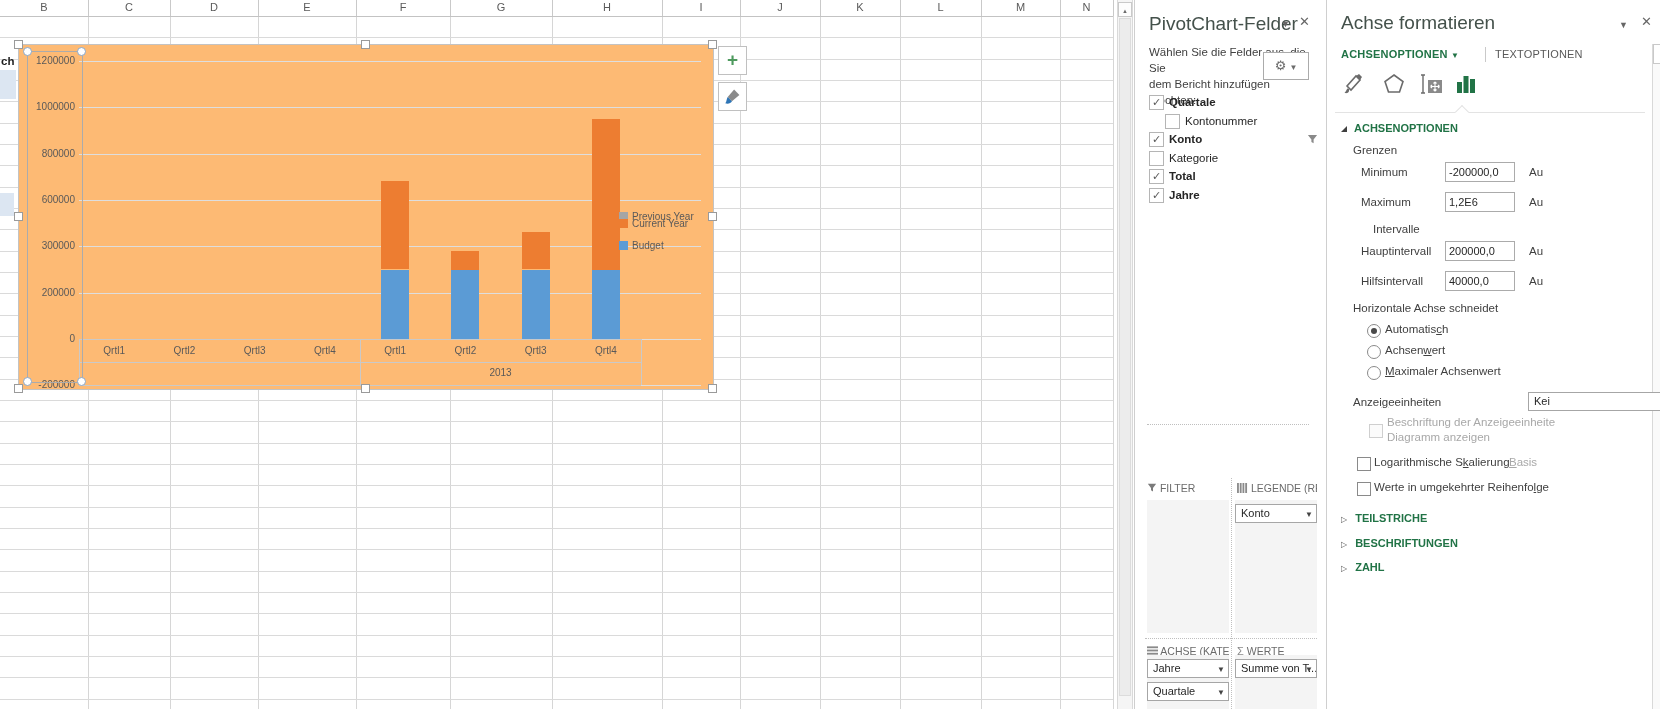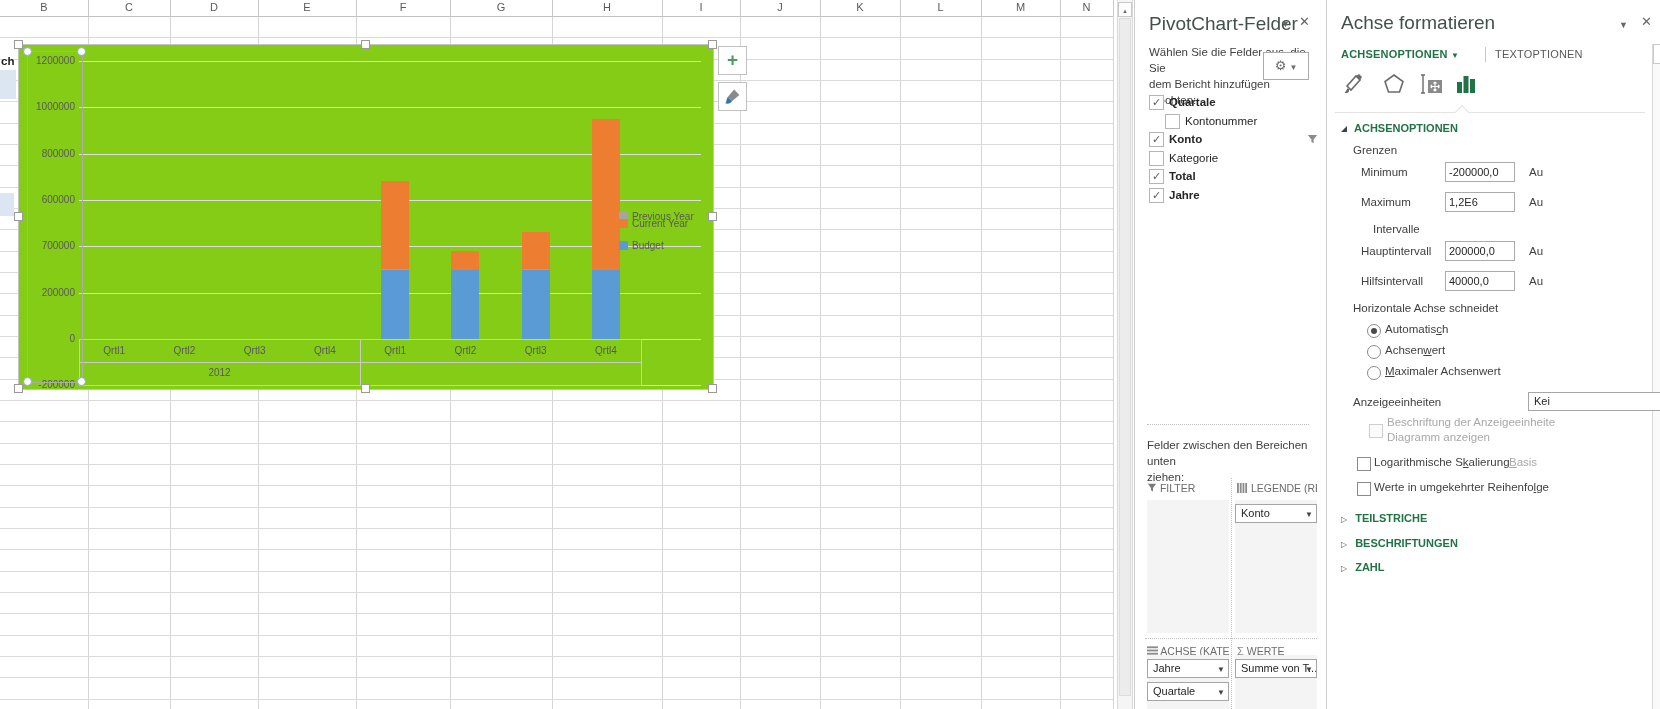--- a/index.html
+++ b/index.html
@@ -4,21 +4,21 @@
 <style>
   html,body{margin:0;padding:0;background:#fff}
   #app{position:relative;width:1660px;height:709px;overflow:hidden;background:#fff;
        font-family:"Liberation Sans",sans-serif;color:#404040;font-size:11px;}
   .abs{position:absolute;}
   .vline{position:absolute;width:1px;background:#d6d6d6;}
   .hline{position:absolute;height:1px;background:#d9d9d9;}
   .colhead{position:absolute;top:0;height:15px;text-align:center;color:#5a5a5a;font-size:11px;line-height:15px;}
   .bluecell{position:absolute;background:#dce6f2;}
   
-  #chart{position:absolute;left:18px;top:44px;width:694px;height:344px;background:#84cc16;border:1px solid #c3c3c3;}
+  #chart{position:absolute;left:18px;top:44px;width:694px;height:344px;background:#fdba74;border:1px solid #c3c3c3;}
   .gl{position:absolute;height:1px;background:#dedede;}
   .ytick{position:absolute;left:8px;width:48px;text-align:right;font-size:10px;color:#595959;height:12px;line-height:12px;}
   .bar{position:absolute;}
   .catlab{position:absolute;font-size:10px;color:#595959;text-align:center;height:20px;line-height:20px;}
   .catline{position:absolute;background:#c9c9c9;}
   .legitem{position:absolute;height:12px;line-height:12px;font-size:10px;color:#595959;white-space:nowrap;}
   .legsw{display:inline-block;width:9px;height:9px;margin-right:4px;vertical-align:-1px;}
   .handle{position:absolute;width:7px;height:7px;background:#fff;border:1px solid #9a9a9a;}
   .circlehandle{position:absolute;width:7px;height:7px;background:#fff;border:1px solid #8aa6c6;border-radius:50%;}
   .axissel{position:absolute;border:1px solid #ababab;border-radius:3px;}
@@ -145,42 +145,42 @@
 <div id="chart">
       <div class="gl" style="left: 60px; top: 16px; width: 622px;"></div>
       <div class="ytick" style="top: 10px;">1200000</div>
       <div class="gl" style="left: 60px; top: 62px; width: 622px;"></div>
       <div class="ytick" style="top: 56px;">1000000</div>
       <div class="gl" style="left: 60px; top: 109px; width: 622px;"></div>
       <div class="ytick" style="top: 103px;">800000</div>
       <div class="gl" style="left: 60px; top: 155px; width: 622px;"></div>
       <div class="ytick" style="top: 149px;">600000</div>
       <div class="gl" style="left: 60px; top: 201px; width: 622px;"></div>
-      <div class="ytick" style="top: 195px;">700000</div>
+      <div class="ytick" style="top: 195px;">300000</div>
       <div class="gl" style="left: 60px; top: 248px; width: 622px;"></div>
       <div class="ytick" style="top: 242px;">200000</div>
       <div class="gl" style="left: 60px; top: 294px; width: 622px;"></div>
       <div class="ytick" style="top: 288px;">0</div>
       <div class="gl" style="left: 60px; top: 340px; width: 622px;"></div>
       <div class="ytick" style="top: 334px;">-200000</div>
       <div class="catline" style="left: 60px; top: 294px; width: 562px; height: 1px;"></div>
       <div class="catline" style="left: 60px; top: 317px; width: 562px; height: 1px;"></div>
       <div class="catline" style="left: 60px; top: 340px; width: 562px; height: 1px;"></div>
       <div class="catline" style="left: 60px; top: 294px; width: 1px; height: 46px;"></div>
       <div class="catline" style="left: 341px; top: 294px; width: 1px; height: 46px;"></div>
       <div class="catline" style="left: 622px; top: 294px; width: 1px; height: 46px;"></div>
       <div class="catlab" style="left: 65.125px; top: 296px; width: 60px;">Qrtl1</div>
       <div class="catlab" style="left: 135.375px; top: 296px; width: 60px;">Qrtl2</div>
       <div class="catlab" style="left: 205.625px; top: 296px; width: 60px;">Qrtl3</div>
       <div class="catlab" style="left: 275.875px; top: 296px; width: 60px;">Qrtl4</div>
-      <div class="catlab" style="left: 60px; top: 318px; width: 281px;">2012</div>
       <div class="catlab" style="left: 346.125px; top: 296px; width: 60px;">Qrtl1</div>
       <div class="catlab" style="left: 416.375px; top: 296px; width: 60px;">Qrtl2</div>
       <div class="catlab" style="left: 486.625px; top: 296px; width: 60px;">Qrtl3</div>
       <div class="catlab" style="left: 556.875px; top: 296px; width: 60px;">Qrtl4</div>
+      <div class="catlab" style="left: 341px; top: 318px; width: 281px;">2013</div>
       <div class="bar" style="left: 362px; top: 225px; width: 28px; height: 69px; background: rgb(91, 155, 213);"></div>
       <div class="bar" style="left: 362px; top: 136px; width: 28px; height: 88px; background: rgb(237, 125, 49);"></div>
       <div class="bar" style="left: 432px; top: 225px; width: 28px; height: 69px; background: rgb(91, 155, 213);"></div>
       <div class="bar" style="left: 432px; top: 206px; width: 28px; height: 19px; background: rgb(237, 125, 49);"></div>
       <div class="bar" style="left: 503px; top: 225px; width: 28px; height: 69px; background: rgb(91, 155, 213);"></div>
       <div class="bar" style="left: 503px; top: 187px; width: 28px; height: 37px; background: rgb(237, 125, 49);"></div>
       <div class="bar" style="left: 573px; top: 225px; width: 28px; height: 69px; background: rgb(91, 155, 213);"></div>
       <div class="bar" style="left: 573px; top: 74px; width: 28px; height: 151px; background: rgb(237, 125, 49);"></div>
       <div class="legitem" style="left: 600px; top: 166px;"><span class="legsw" style="background: rgb(165, 165, 165);"></span><span>Previous Year</span></div>
       <div class="legitem" style="left: 600px; top: 173px;"><span class="legsw" style="background: rgb(237, 125, 49);"></span><span>Current Year</span></div>
@@ -248,24 +248,20 @@
           <div class="cb" style="left: 0px; top: 1px;">✓</div>
           <div class="flabel" style="font-weight: bold;">Total</div>
         </div>
         <div class="fieldrow" style="top: 187px; width: 172px;">
           <div class="cb" style="left: 0px; top: 1px;">✓</div>
           <div class="flabel" style="font-weight: bold;">Jahre</div>
         </div>
       </div>
 
   <div class="dotted-h" style="left:12px;top:424px;width:162px;"></div>
-  <div class="abs" style="left:12px;top:437px;font-size:11.5px;color:#404040;line-height:16px;">
-    <div>Felder zwischen den Bereichen unten</div>
-    <div>ziehen:</div>
-  </div>
 
   <div class="dotted-v" style="left:96px;top:478px;height:231px;"></div>
   <div class="dotted-h" style="left:10px;top:638px;width:172px;"></div>
 
   <div class="areahead" style="left:12px;top:482px;width:80px;">
     <span><svg width="10" height="10" viewBox="0 0 12 12" style="vertical-align:-1px;">
             <path d="M1 1h10L7.2 6v4.2L4.8 8.6V6Z" fill="#7b7b7b"></path>
           </svg></span>
     <span>FILTER</span>
   </div>

